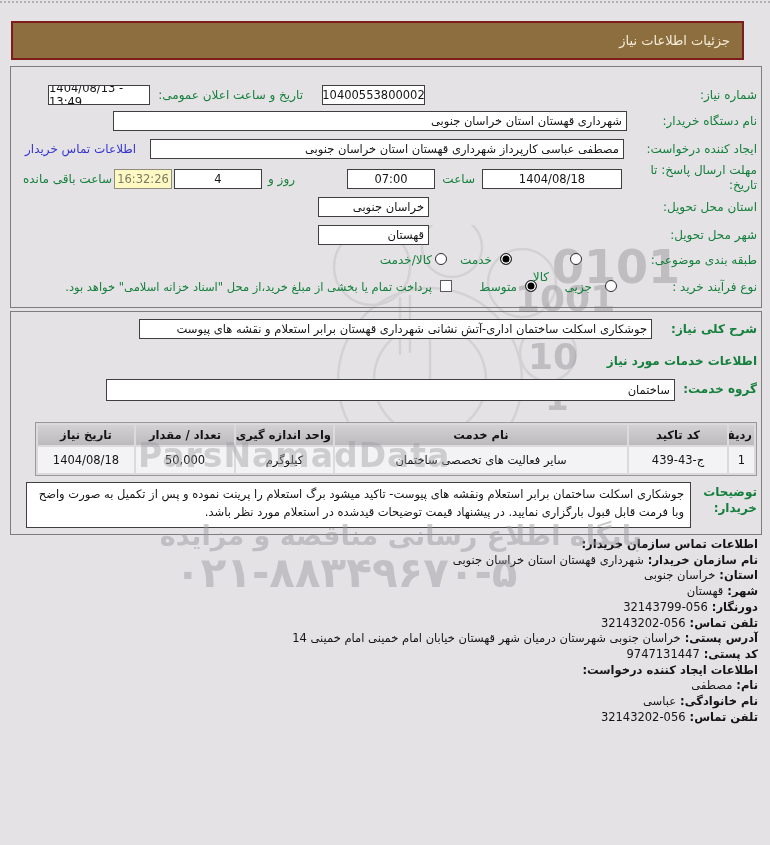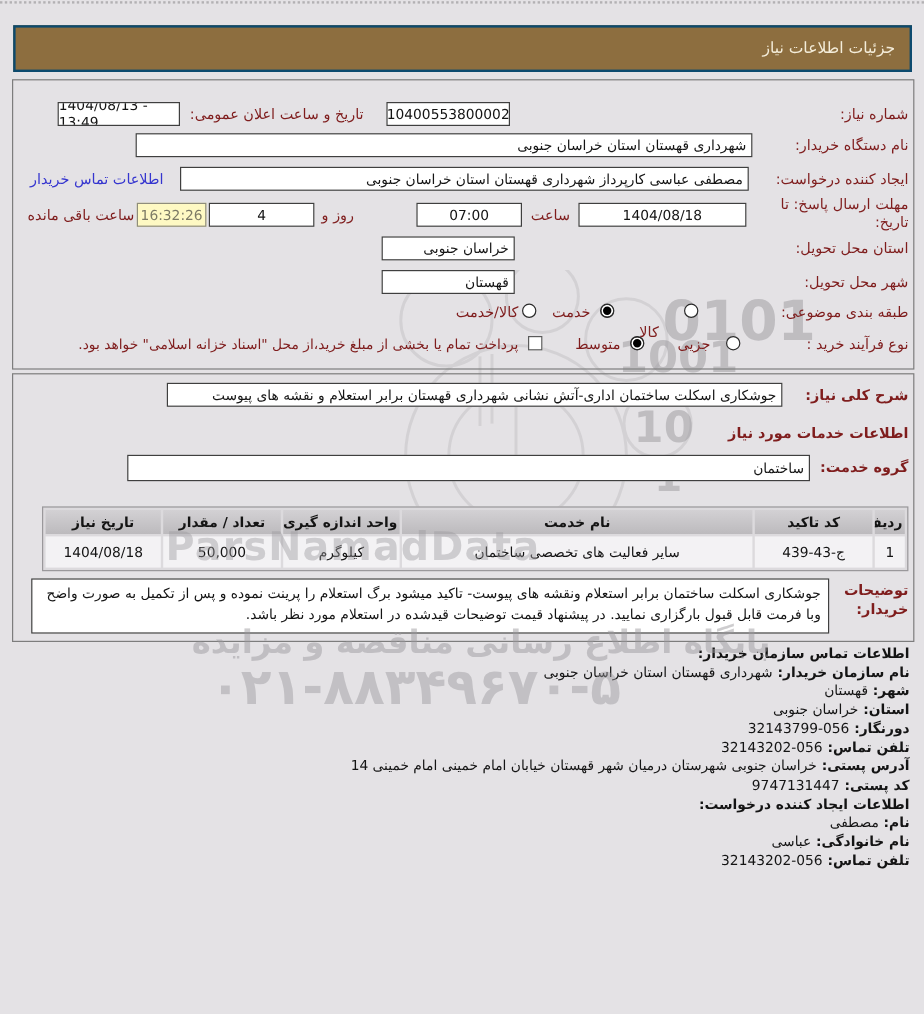--- a/index.html
+++ b/index.html
@@ -5,30 +5,30 @@
   html,body{margin:0;padding:0;}
   body{
     width:770px;height:845px;position:relative;overflow:hidden;
     background:#e4e2e5;color:#141414;
     font-family:"DejaVu Sans",sans-serif;font-size:12px;
     direction:rtl;
   }
   .dotted-top{position:absolute;top:1px;left:0;right:0;height:0;border-top:2px dotted #b3b1b4;}
   
   .titlebar{
-    position:absolute;top:21px;right:10px;left:11px;height:35px;
-    background:#8d6e3f;border:2px solid #0c4a6e;
+    position:absolute;top:21px;right:26px;left:11px;height:35px;
+    background:#8d6e3f;border:2px solid #7f1d1d;
     color:#f4edda;font-size:13px;line-height:35px;padding-right:12px;
   }
   
   .gbox{position:absolute;right:8px;width:750px;border:1px solid #7d7d7d;background:transparent;}
   .box1{top:66px;height:240px;}
   .box2{top:311px;height:222px;}
   .abs{position:absolute;white-space:nowrap;}
-  .lbl{font-size:12px;color:#7f1d1d;}
+  .lbl{font-size:12px;color:#15803d;}
   .b{font-weight:bold;}
   
   .ibox{
     position:absolute;background:#fff;border:1px solid #3f3f3f;height:18px;
     font-size:11.5px;display:flex;align-items:center;overflow:hidden;
   }
   .ibox.center{justify-content:center;}
   .ibox.rstart{justify-content:flex-start;padding-right:4px;}
   .ltr{direction:ltr;unicode-bidi:isolate;}
   .remaining{background:#fef9c3;color:#7c7a65;border:1px solid #8f8d7c;}
@@ -187,22 +187,22 @@
     </tbody>
       </table>
 
     <span class="abs lbl b" style="top:172px;right:4px;width:60px;white-space:normal;line-height:1.35;">توضیحات خریدار:</span>
     <div class="notes-box">جوشکاری اسکلت ساختمان برابر استعلام ونقشه های پیوست- تاکید میشود برگ استعلام را پرینت نموده و پس از تکمیل به صورت واضح وبا فرمت قابل قبول بارگزاری نمایید. در پیشنهاد قیمت توضیحات قیدشده در استعلام مورد نظر باشد.</div>
   </div>
 
   <div class="contact">
     <div class="line"><span class="lab">اطلاعات تماس سازمان خریدار:</span><span></span></div>
     <div class="line"><span class="lab">نام سازمان خریدار:</span><span>شهرداری قهستان استان خراسان جنوبی</span></div>
+    <div class="line"><span class="lab">استان:</span><span>خراسان جنوبی</span></div>
     <div class="line"><span class="lab">شهر:</span><span>قهستان</span></div>
-    <div class="line"><span class="lab">استان:</span><span>خراسان جنوبی</span></div>
     <div class="line"><span class="lab">دورنگار:</span><span class="ltr">32143799-056</span></div>
     <div class="line"><span class="lab">تلفن تماس:</span><span class="ltr">32143202-056</span></div>
     <div class="line"><span class="lab">آدرس پستی:</span><span>خراسان جنوبی شهرستان درمیان شهر قهستان خیابان امام خمینی امام خمینی 14</span></div>
     <div class="line"><span class="lab">کد پستی:</span><span class="ltr">9747131447</span></div>
     <div class="line"><span class="lab">اطلاعات ایجاد کننده درخواست:</span><span></span></div>
     <div class="line"><span class="lab">نام:</span><span>مصطفی</span></div>
     <div class="line"><span class="lab">نام خانوادگی:</span><span>عباسی</span></div>
     <div class="line"><span class="lab">تلفن تماس:</span><span class="ltr">32143202-056</span></div>
   </div>
 </div>

